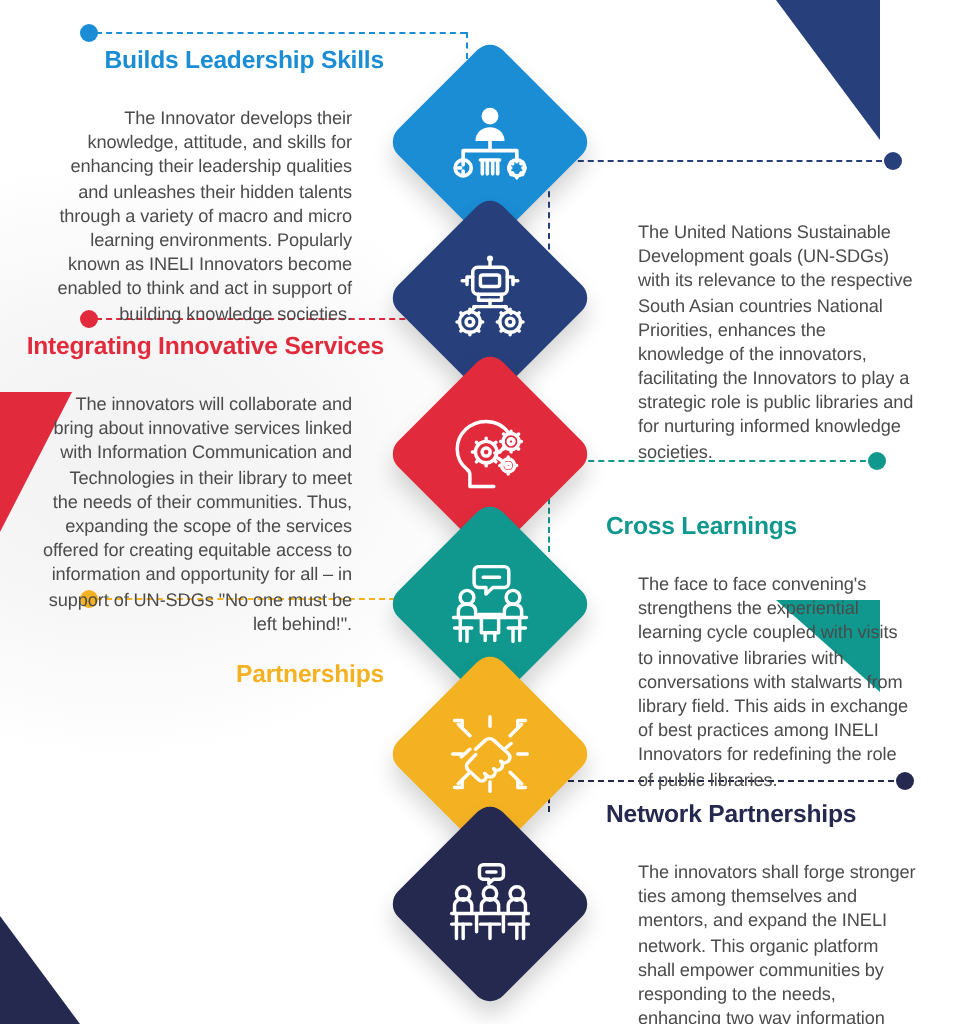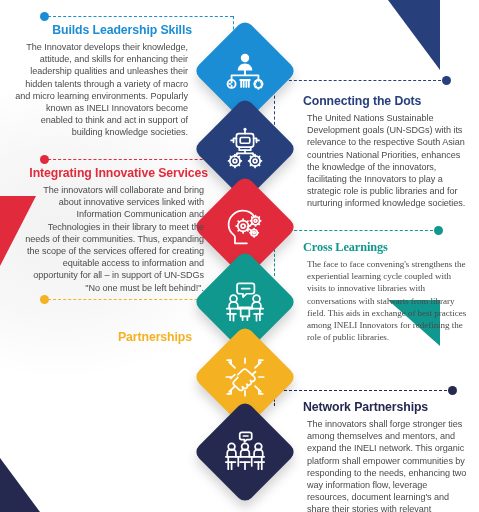--- a/index.html
+++ b/index.html
@@ -33,21 +33,21 @@
   }
   .tile .glyph svg{display:block;width:46px;height:46px;}
 
   
   .block{position:absolute;}
   .block .title{
     font-size:12.3px;font-weight:bold;line-height:1.15;
     margin:0 0 4px 0;letter-spacing:-0.1px;
   }
   .block .body{
-    font-size:9.1px;line-height:1.34;color:#4b4b4b;margin:4px;
+    font-size:9.1px;line-height:1.34;color:#4b4b4b;margin:16px;
     letter-spacing:-0.05px;
   }
   .block.left{text-align:right;}
   .block.right{text-align:left;}
 
   
   .conn{position:absolute;}
   .conn .h{
     position:absolute;height:0;border-top:1.6px dashed currentColor;
   }
@@ -228,30 +228,29 @@
       </svg>
     </span>
   </div>
 
   <div class="block left" style="left:8px;top:23px;width:184px;">
     <div class="title" style="color:#1b8dd4;">Builds Leadership Skills</div>
     <div class="body">The Innovator develops their knowledge, attitude, and skills for enhancing their leadership qualities and unleashes their hidden talents through a variety of macro and micro learning environments. Popularly known as INELI Innovators become enabled to think and act in support of building knowledge societies.</div>
   </div>
 
   <div class="block right" style="left:303px;top:94px;width:170px;">
-    <div class="title" style="color:#27407c;">Connecting the Dots</div>
     <div class="body">The United Nations Sustainable Development goals (UN-SDGs) with its relevance to the respective South Asian countries National Priorities, enhances the knowledge of the innovators, facilitating the Innovators to play a strategic role is public libraries and for nurturing informed knowledge societies.</div>
   </div>
 
-  <div class="block left" style="left:20px;top:166px;width:188px;">
+  <div class="block left" style="left:4px;top:166px;width:188px;">
     <div class="title" style="color:#e12b3c;">Integrating Innovative Services</div>
     <div class="body">The innovators will collaborate and bring about innovative services linked with Information Communication and Technologies in their library to meet the needs of their communities. Thus, expanding the scope of the services offered for creating equitable access to information and opportunity for all – in support of UN-SDGs "No one must be left behind!".</div>
   </div>
 
-  <div class="block right" style="left:303px;top:240px;width:170px;font-family:Liberation Serif, serif;">
+  <div class="block right" style="left:303px;top:256px;width:170px;">
     <div class="title" style="color:#10988e;">Cross Learnings</div>
     <div class="body">The face to face convening's strengthens the experiential learning cycle coupled with visits to innovative libraries with conversations with stalwarts from library field. This aids in exchange of best practices among INELI Innovators for redefining the role of public libraries.</div>
   </div>
 
   <div class="block left" style="left:8px;top:308px;width:184px;">
     <div class="title" style="color:#f4b223;margin-top:22px;">Partnerships</div>
   </div>
 
   <div class="block right" style="left:303px;top:400px;width:172px;">
     <div class="title" style="color:#26294f;">Network Partnerships</div>

